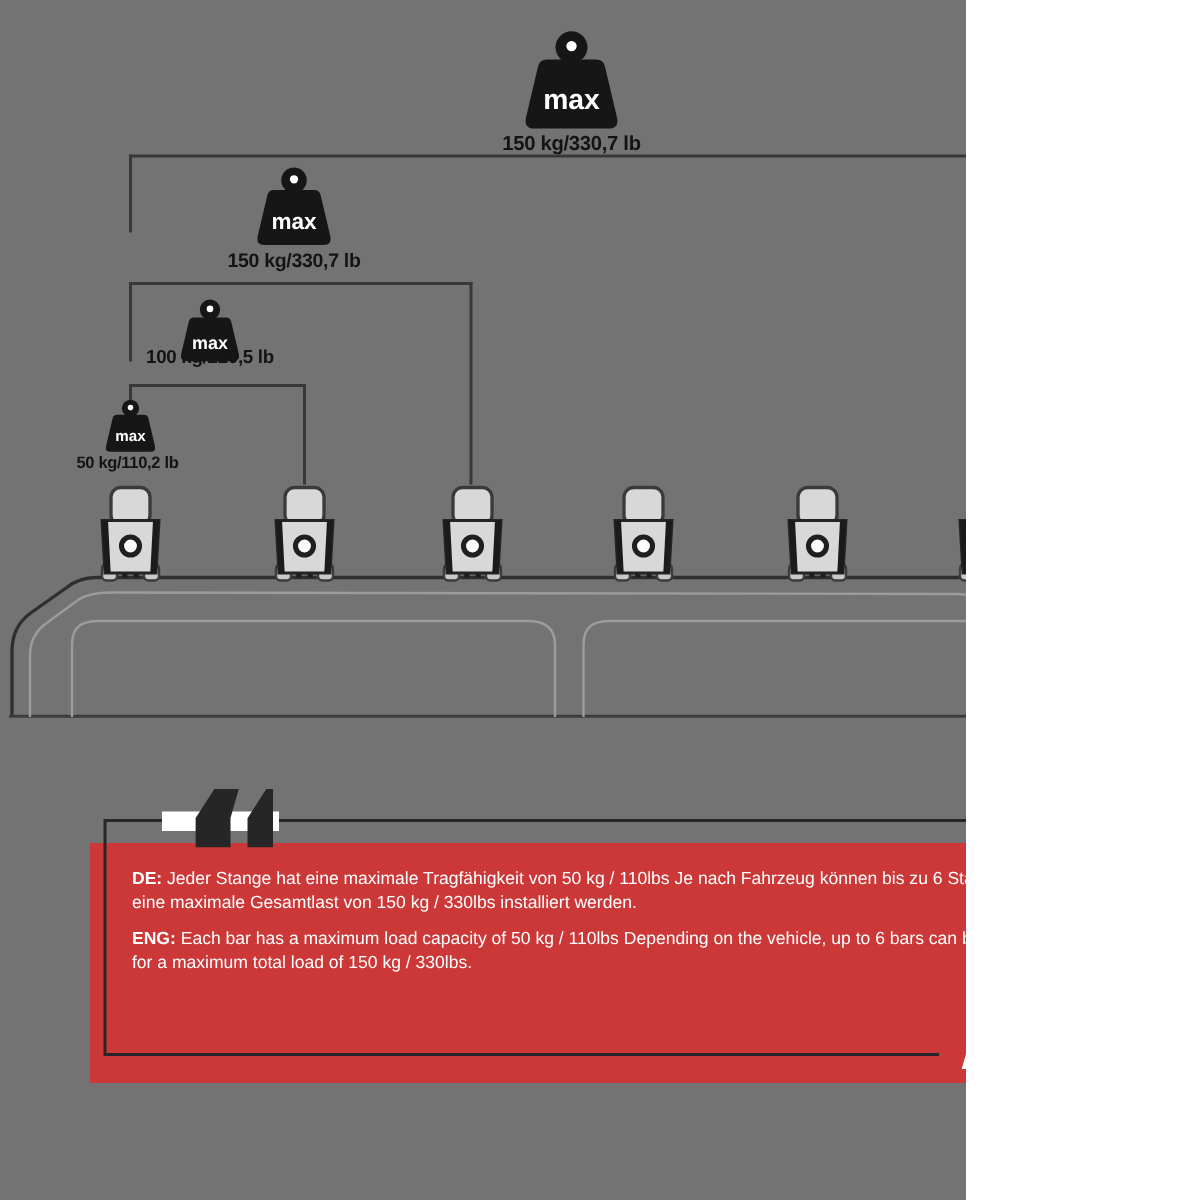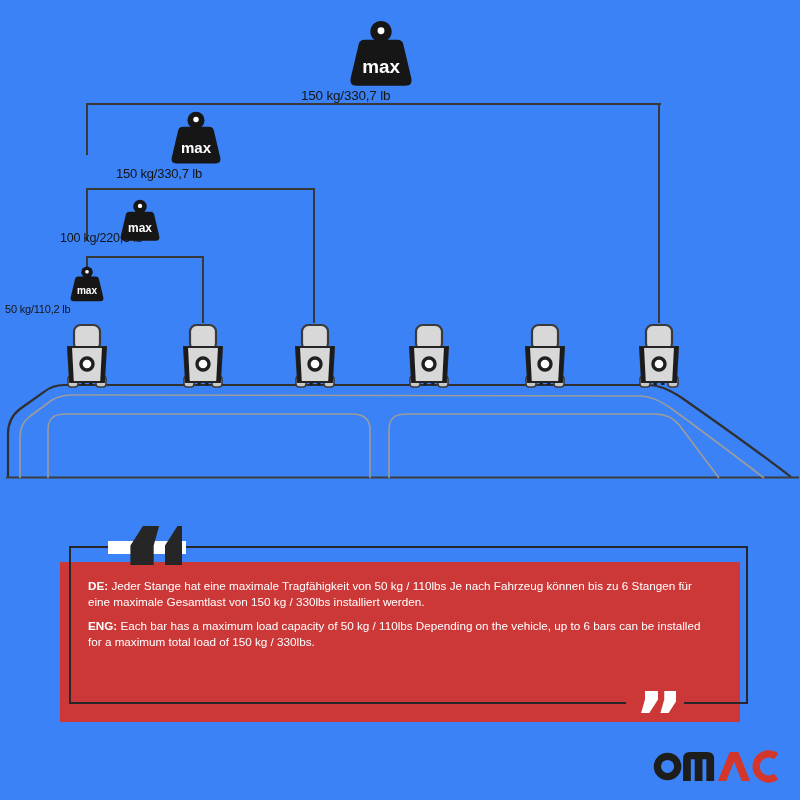--- a/index.html
+++ b/index.html
@@ -1,27 +1,27 @@
 <!DOCTYPE html>
 <html style="--box-red: #cc3838; --logo-red: #d5362c; --logo-black: #1d1d1b; --line-dark: #383838;"><head>
 <meta charset="utf-8">
 <style>
   html,body{margin:0;padding:0;background:#fff;}
   body{width:800px;height:800px;font-family:"Liberation Sans",sans-serif;}
-  .canvas{position:relative;width:800px;height:800px;background:#3b82f6;overflow:hidden;}
+  .canvas{position:relative;width:644px;height:800px;background:#737373;overflow:hidden;}
 
   
   .ln{position:absolute;background:var(--line-dark,#383838);}
   .ln.h{height:2px;}
   .ln.v{width:2px;}
 
   
   .weight{position:absolute;}
   .weight svg{display:block;}
-  .wlabel{position:absolute;width:160px;text-align:left;font-weight:normal;
+  .wlabel{position:absolute;width:160px;text-align:center;font-weight:bold;
           color:#141414;letter-spacing:-0.2px;white-space:nowrap;}
 
   .car-svg{position:absolute;left:0;top:318px;}
 
   
   .note-box{position:absolute;left:60px;top:562px;width:680px;height:160px;
             background:var(--box-red,#cc3838);box-sizing:border-box;
             padding:16px 26px 12px 28px;z-index:1;}
   .note-box p{margin:0 0 9px 0;color:#fff;font-size:11.7px;line-height:15.6px;}
   .note-box p b{font-weight:bold;}

